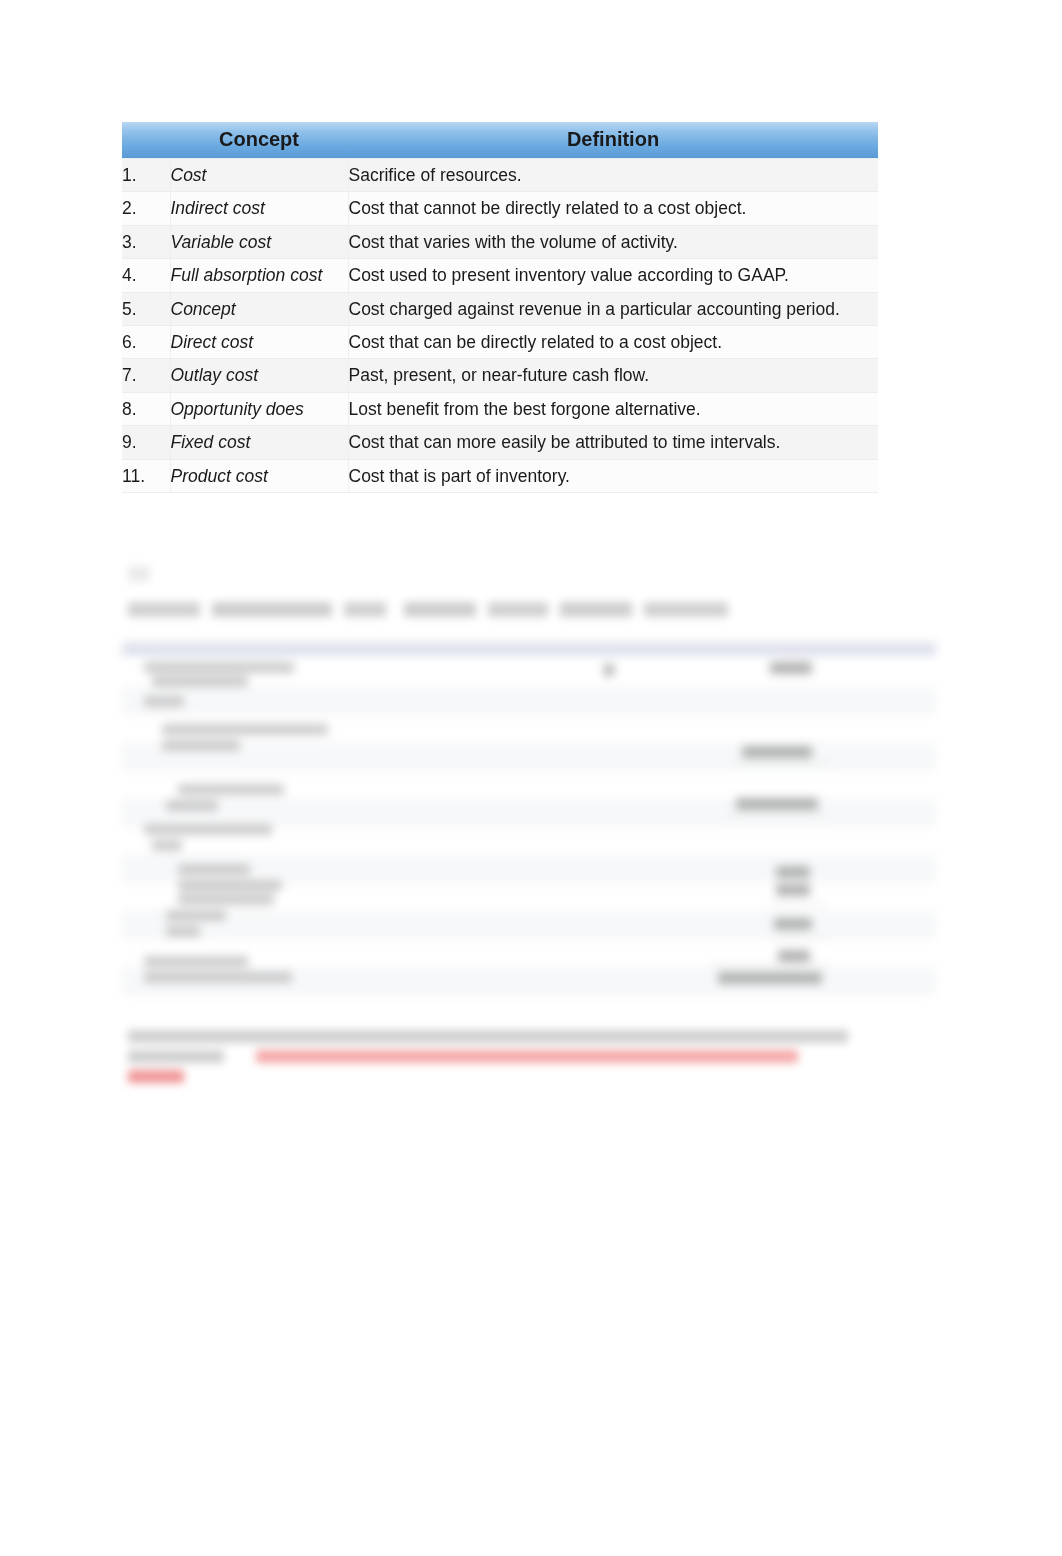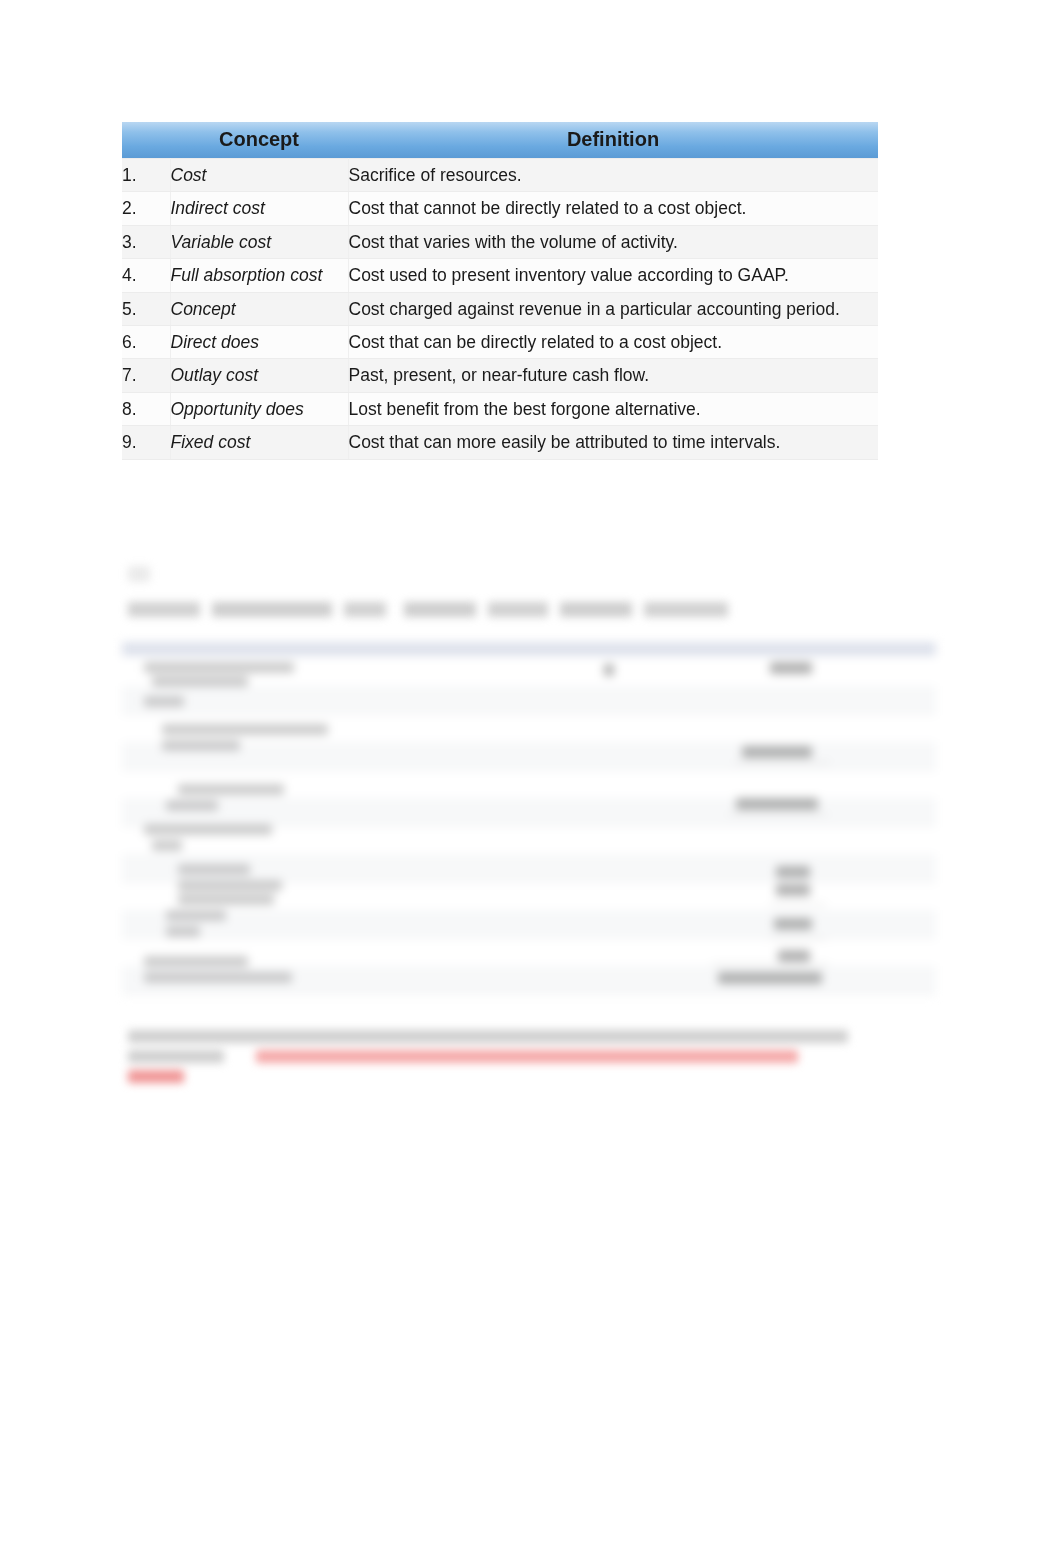--- a/index.html
+++ b/index.html
@@ -214,37 +214,42 @@
         <td class="cell-name">Full absorption cost</td>
         <td class="cell-def">Cost used to present inventory value according to GAAP.</td>
       </tr>
       <tr>
         <td class="cell-num">5.</td>
         <td class="cell-name">Concept</td>
         <td class="cell-def">Cost charged against revenue in a particular accounting period.</td>
       </tr>
       <tr>
         <td class="cell-num">6.</td>
-        <td class="cell-name">Direct does</td>
+        <td class="cell-name">Direct cost</td>
         <td class="cell-def">Cost that can be directly related to a cost object.</td>
       </tr>
       <tr>
         <td class="cell-num">7.</td>
         <td class="cell-name">Outlay cost</td>
         <td class="cell-def">Past, present, or near-future cash flow.</td>
       </tr>
       <tr>
         <td class="cell-num">8.</td>
         <td class="cell-name">Opportunity does</td>
         <td class="cell-def">Lost benefit from the best forgone alternative.</td>
       </tr>
       <tr>
         <td class="cell-num">9.</td>
         <td class="cell-name">Fixed cost</td>
         <td class="cell-def">Cost that can more easily be attributed to time intervals.</td>
+      </tr>
+      <tr>
+        <td class="cell-num">11.</td>
+        <td class="cell-name">Product cost</td>
+        <td class="cell-def">Cost that is part of inventory.</td>
       </tr>
     </tbody>
   </table>
 </div>
 
 <div class="obscured blur-marker"></div>
 <div class="obscured blur-intro"></div>
 
 <div class="fin-table">
   <div class="fin-header-bar"></div>

